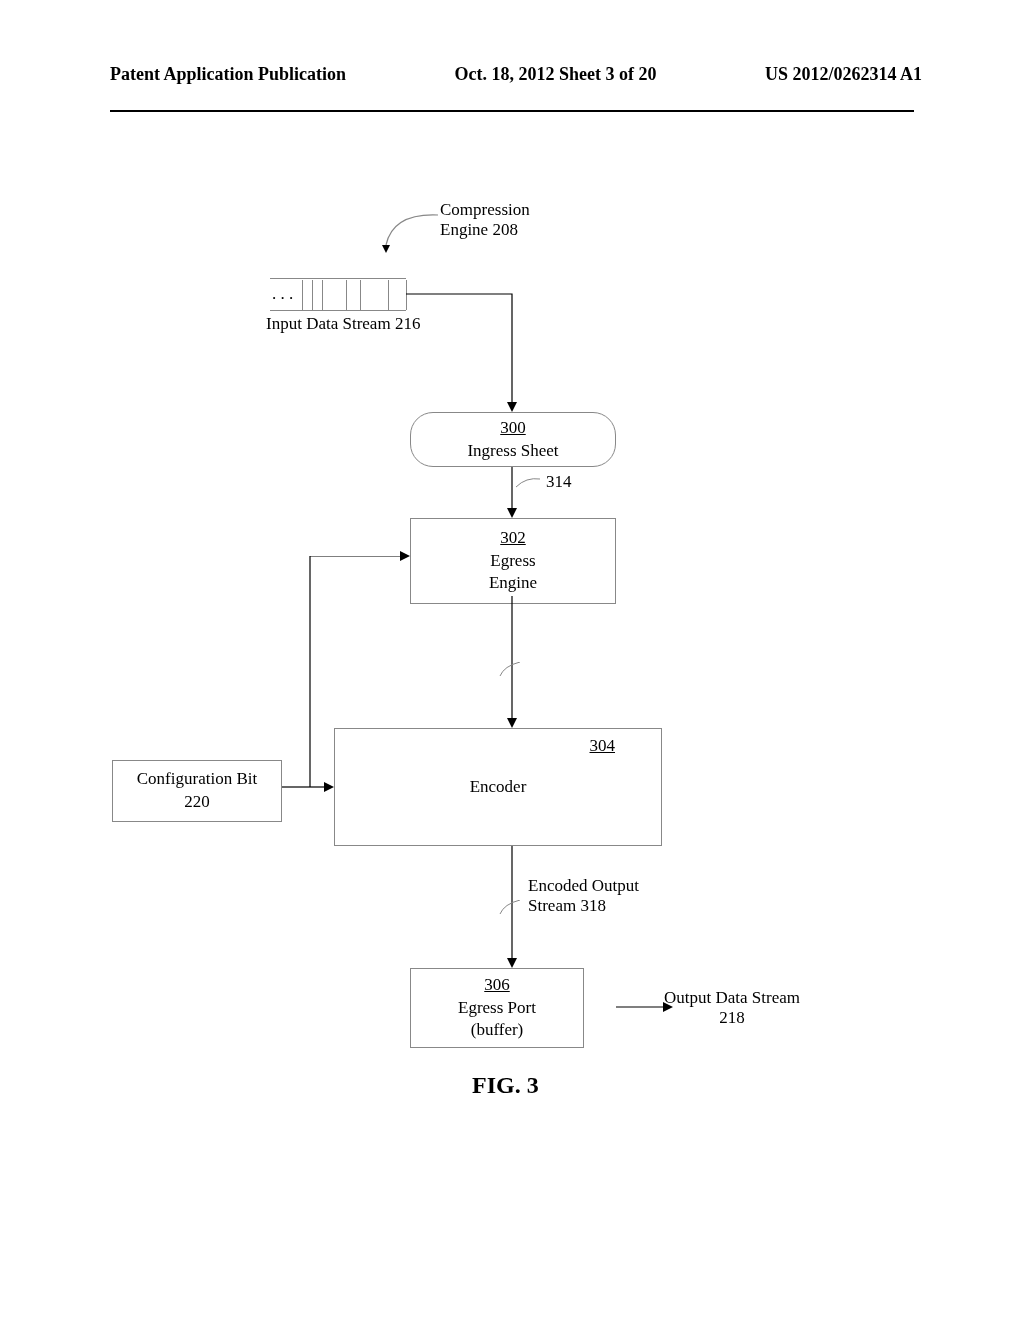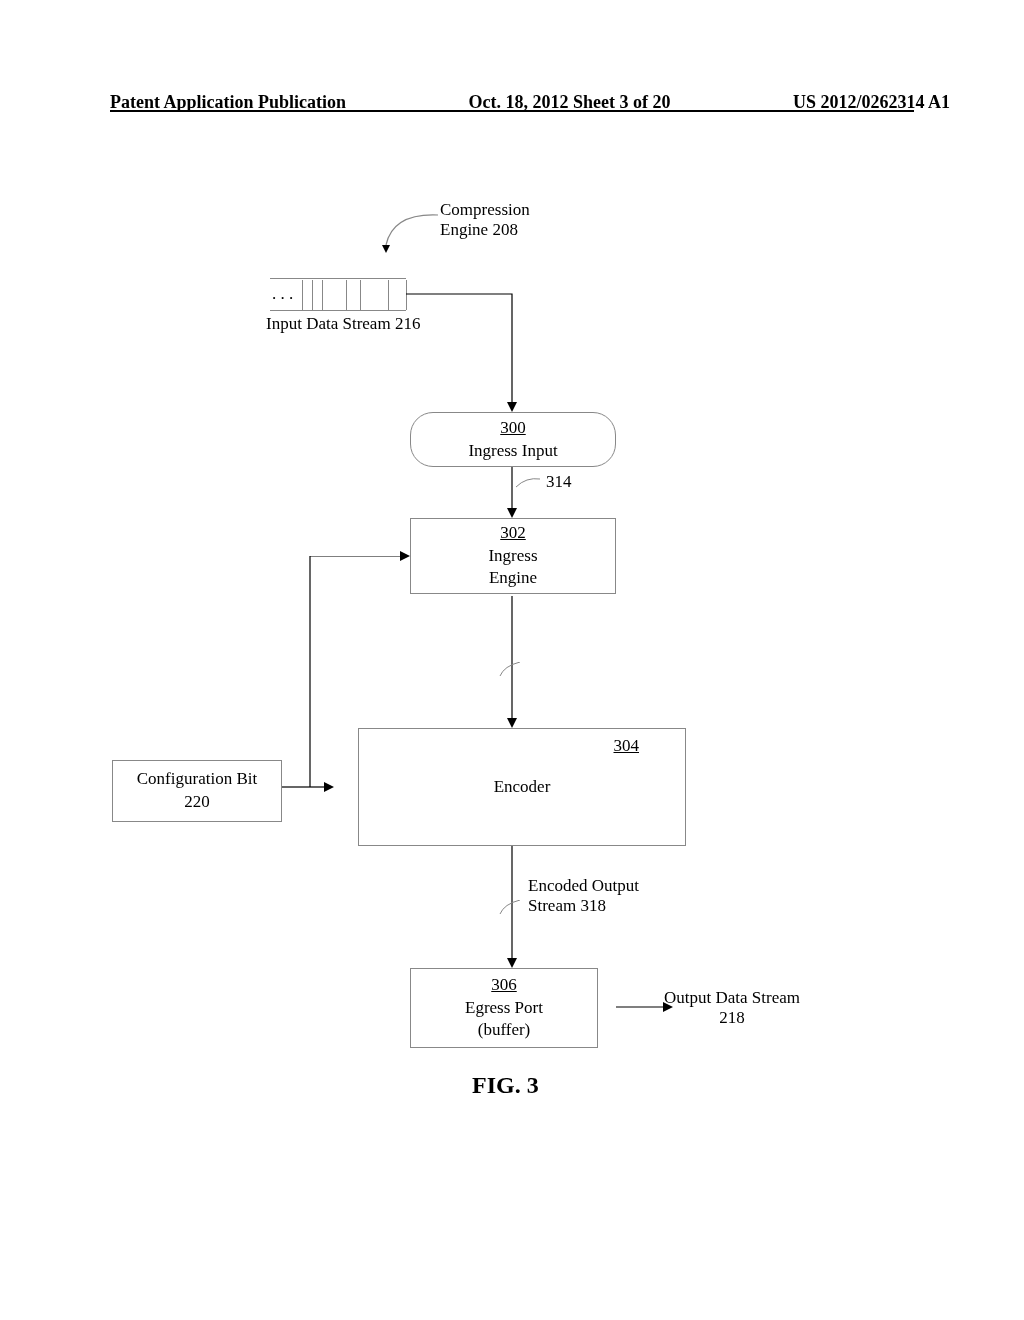--- a/index.html
+++ b/index.html
@@ -1,18 +1,18 @@
 <!DOCTYPE html>
 <html><head>
 <meta charset="utf-8">
 <style>
   * { box-sizing: border-box; margin: 0; padding: 0; }
   html, body { width: 1024px; height: 1320px; background: #fff; font-family: "Times New Roman", serif; color: #000; }
   .page { position: relative; width: 1024px; height: 1320px; }
-  .header { position: absolute; top: 92px; left: 0; right: 0; padding: 0 74px 8px 110px; font-size: 18px; }
+  .header { position: absolute; top: 64px; left: 0; right: 0; padding: 0 102px 8px 110px; font-size: 18px; }
   .header-row { display: flex; justify-content: space-between; font-weight: bold; }
   .header-rule { position: absolute; top: 110px; left: 110px; right: 110px; border-top: 2px solid #000; }
 
   .box { position: absolute; border: 1px solid #888; background: #fff; text-align: center; font-size: 17px; line-height: 1.35; display: flex; flex-direction: column; align-items: center; justify-content: center; }
   .label { position: absolute; font-size: 17px; }
   .underline { text-decoration: underline; }
 
   .arrowhead { position: absolute; }
   .arrow-down { width: 0; height: 0; border-left: 5px solid transparent; border-right: 5px solid transparent; border-top: 10px solid #000; transform: translateX(-5px); }
   .arrow-right { width: 0; height: 0; border-top: 5px solid transparent; border-bottom: 5px solid transparent; border-left: 10px solid #000; transform: translateY(-5px); }
@@ -56,47 +56,47 @@
   <div class="stream-bar" style="left:406px; top:280px;"></div>
   <div class="label" style="left:266px; top:314px;">Input Data Stream 216</div>
 
   <svg style="position:absolute; left:406px; top:293px; width:120px; height:120px;">
     <path d="M0,1 L106,1 L106,110" fill="none" stroke="#000" stroke-width="1.2"></path>
   </svg>
   <div class="arrowhead arrow-down" style="left:512px; top:402px;"></div>
 
   <div class="box" style="left:410px; top:412px; width:206px; height:55px;border-radius:23px;">
     <span class="underline">300</span>
-    <span>Ingress Input</span>
+    <span>Ingress Sheet</span>
   </div>
 
   <svg style="position:absolute; left:510px; top:467px; width:10px; height:50px;">
     <line x1="2" y1="0" x2="2" y2="42" stroke="#000" stroke-width="1.2"></line>
   </svg>
   <div class="arrowhead arrow-down" style="left:512px; top:508px;"></div>
   <svg style="position:absolute; left:516px; top:475px; width:28px; height:18px;">
     <path d="M0,12 Q10,2 24,4" fill="none" stroke="#888" stroke-width="1"></path>
   </svg>
   <div class="label" style="left:546px; top:472px;">314</div>
 
-  <div class="box" style="left:410px; top:518px; width:206px; height:76px;">
+  <div class="box" style="left:410px; top:518px; width:206px; height:86px;">
     <span class="underline">302</span>
-    <span>Ingress</span>
+    <span>Egress</span>
     <span>Engine</span>
   </div>
 
   <svg style="position:absolute; left:510px; top:596px; width:10px; height:130px;">
     <line x1="2" y1="0" x2="2" y2="122" stroke="#000" stroke-width="1.2"></line>
   </svg>
   <div class="arrowhead arrow-down" style="left:512px; top:718px;"></div>
   <svg style="position:absolute; left:498px; top:662px; width:24px; height:18px;">
     <path d="M22,0 Q6,4 2,14" fill="none" stroke="#888" stroke-width="1"></path>
   </svg>
 
-  <div class="box" style="left:334px; top:728px; width:328px; height:118px;margin-left:24px;">
+  <div class="box" style="left:334px; top:728px; width:328px; height:118px;">
     <span class="underline" style="position:absolute; top:6px; right:46px;">304</span>
     <span>Encoder</span>
   </div>
 
   <div class="box" style="left:112px; top:760px; width:170px; height:62px;">
     <span>Configuration Bit</span>
     <span>220</span>
   </div>
 
   <svg style="position:absolute; left:282px; top:556px; width:140px; height:240px;">
@@ -115,21 +115,21 @@
   <svg style="position:absolute; left:510px; top:846px; width:10px; height:120px;">
     <line x1="2" y1="0" x2="2" y2="112" stroke="#000" stroke-width="1.2"></line>
   </svg>
   <div class="arrowhead arrow-down" style="left:512px; top:958px;"></div>
   <svg style="position:absolute; left:498px; top:900px; width:24px; height:18px;">
     <path d="M22,0 Q6,4 2,14" fill="none" stroke="#888" stroke-width="1"></path>
   </svg>
   <div class="label" style="left:528px; top:876px; white-space:pre;">Encoded Output
 Stream 318</div>
 
-  <div class="box" style="left:410px; top:968px; width:188px; height:80px;">
+  <div class="box" style="left:410px; top:968px; width:174px; height:80px;">
     <span class="underline">306</span>
     <span>Egress Port</span>
     <span>(buffer)</span>
   </div>
 
   <svg style="position:absolute; left:616px; top:1004px; width:60px; height:10px;">
     <line x1="0" y1="3" x2="48" y2="3" stroke="#000" stroke-width="1.2"></line>
   </svg>
   <div class="arrowhead arrow-right" style="left:663px; top:1007px;"></div>
   <div class="label" style="left:664px; top:988px; white-space:pre; text-align:center;">Output Data Stream

